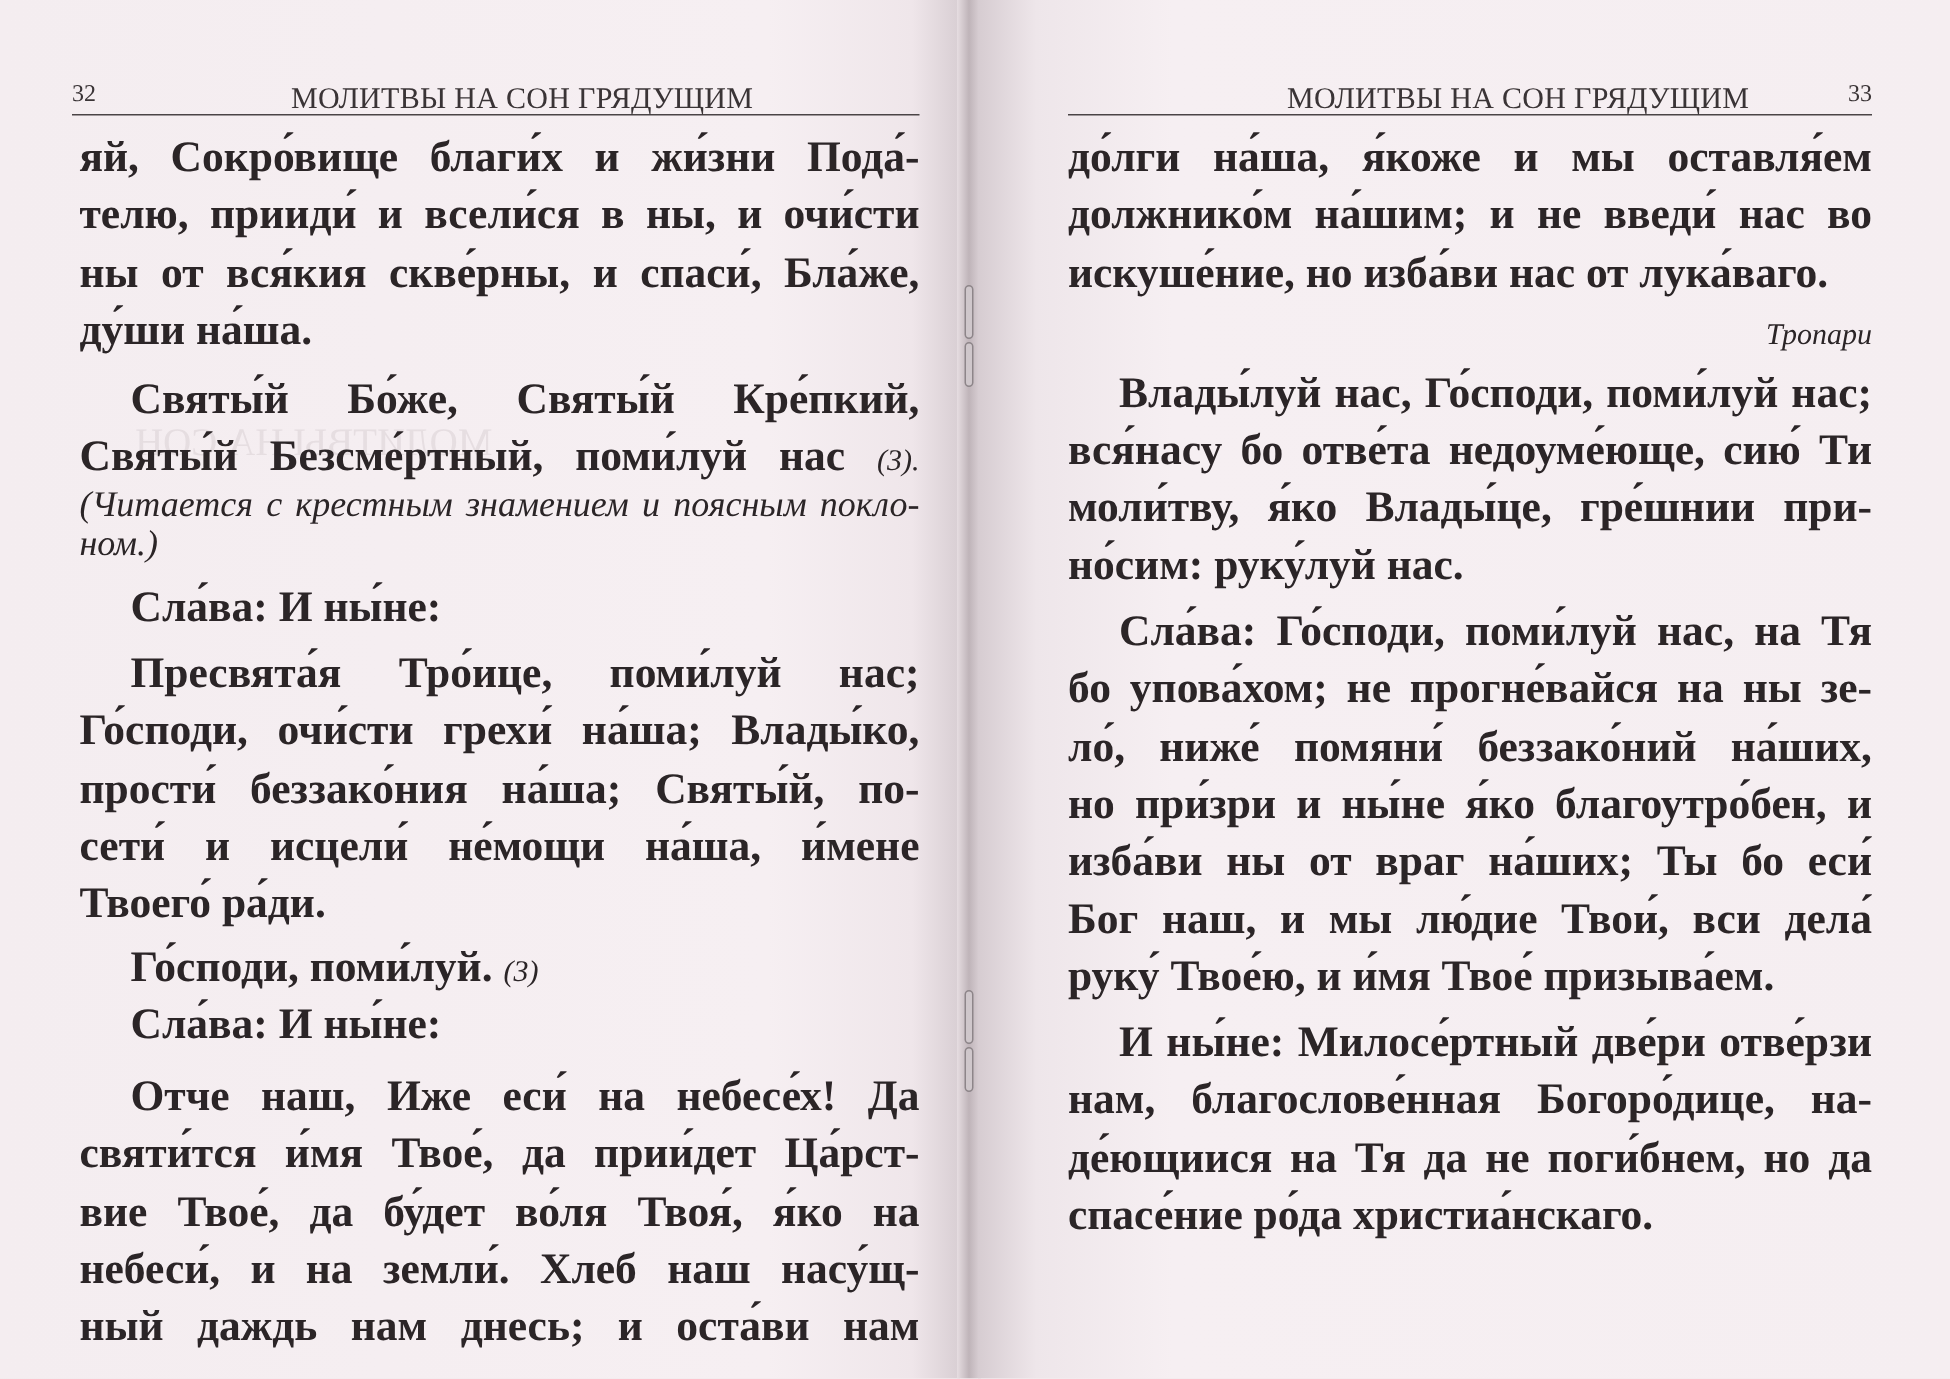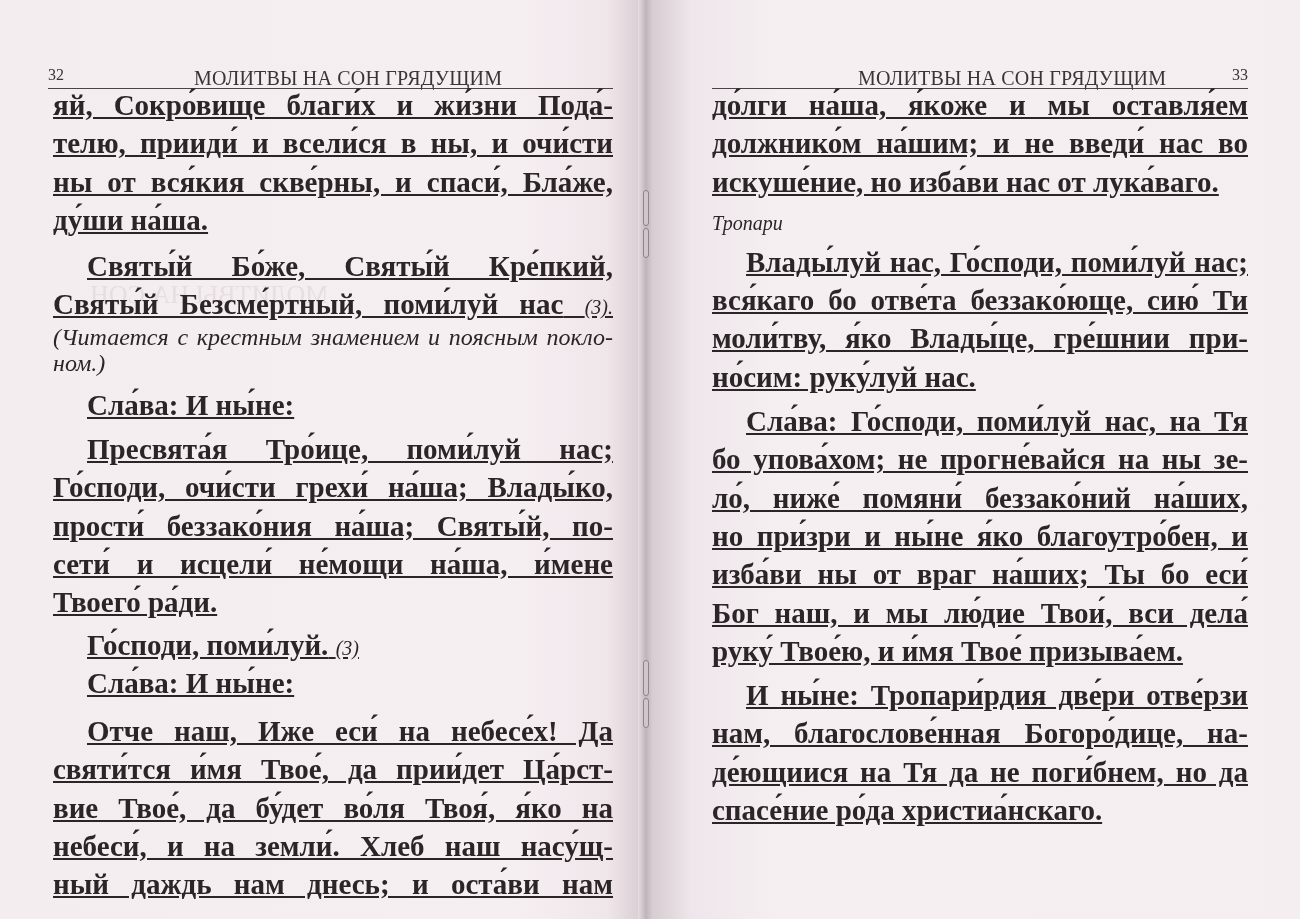--- a/index.html
+++ b/index.html
@@ -17,21 +17,21 @@
   .page.left { left:0; width:640px;
     background:linear-gradient(to right,#f4edf0 0%,#f6eff2 80%,#efe6ea 95%,#d8ced3 100%); }
   .page.right { left:652px; width:648px;
     background:linear-gradient(to right,#d6ccd1 0%,#eee6ea 6%,#f6eff2 20%,#f5eef1 100%); }
   .gutter { position:absolute; left:638px; width:16px; top:0; height:919px;
     background:linear-gradient(to right,#e6dde1,#bfb4b9 50%,#dcd2d7); }
   .staple { position:absolute; left:643px; width:4px; border:1px solid #8d8589;
     border-radius:3px; background:#cfc7cb; }
 
   .header {
-    position:absolute; top:64px; height:24px;
+    position:absolute; top:52px; height:24px;
     border-bottom:1.5px solid #4a4446;
     font-family:"Liberation Serif", serif;
     font-size:15px; color:#3a3436;
   }
   .left .header { left:48px; width:565px; }
   .right .header { left:60px; width:536px; }
   .header .num { position:absolute; top:2px; font-size:16px; }
   .left .header .num { left:0; }
   .right .header .num { right:0; }
   .header .title { position:absolute; top:3px; letter-spacing:0.2px; font-size:20px; }
@@ -41,28 +41,28 @@
   .text {
     position:absolute; top:86px;
     font-family:"Liberation Serif", serif;
     font-weight:bold;
     font-size:29px;
     line-height:38.3px;
     color:#2b2527;
   }
   .left .text { left:53px; width:560px; }
   .right .text { left:60px; width:536px; }
-  .line { display:block; white-space:nowrap; text-align:justify; text-align-last:justify; height:38.3px;text-decoration:underline; }
+  .line { display:block; white-space:nowrap; text-align:justify; text-align-last:justify; height:38.3px; }
   .line.last { text-align-last:left; }
   .line.indent { padding-left:34px; }
   .note { display:block; font-weight:normal; font-style:italic; font-size:24px;
           line-height:26px; white-space:nowrap; text-align:justify; text-align-last:justify; }
   .note.last { text-align-last:left; }
   .ital { font-weight:normal; font-style:italic; font-size:20px; }
-  .subhead { display:block; text-align:left; font-weight:normal; font-style:italic;
+  .subhead { display:block; text-align:right; font-weight:normal; font-style:italic;
              font-size:20px; line-height:40px; height:40px; padding-top:2px; }
 
   .ghost { position:absolute; color:rgba(120,110,115,0.12); font-family:"Liberation Serif",serif;
            font-size:26px; transform:scaleX(-1); white-space:nowrap; pointer-events:none; }
 </style>
 </head>
 <body>
 
 <div class="spread">
 
@@ -116,31 +116,31 @@
     </div>
 
     <div class="text">
       <span class="line">до́лги на́ша, я́коже и мы оставля́ем</span>
       <span class="line">должнико́м на́шим; и не введи́ нас во</span>
       <span class="line last">искуше́ние, но изба́ви нас от лука́ваго.</span>
 
       <span class="subhead">Тропари</span>
 
       <span class="line indent">Влады́луй нас, Го́споди, поми́луй нас;</span>
-      <span class="line">вся́каго бо отве́та беззако́юще, сию́ Ти</span>
+      <span class="line">вся́насу бо отве́та недоуме́юще, сию́ Ти</span>
       <span class="line">моли́тву, я́ко Влады́це, гре́шнии при-</span>
       <span class="line last">но́сим: руку́луй нас.</span>
 
       <span class="line indent" style="margin-top:6px;">Сла́ва: Го́споди, поми́луй нас, на Тя</span>
       <span class="line">бо упова́хом; не прогне́вайся на ны зе-</span>
       <span class="line">ло́, ниже́ помяни́ беззако́ний на́ших,</span>
       <span class="line">но при́зри и ны́не я́ко благоутро́бен, и</span>
       <span class="line">изба́ви ны от враг на́ших; Ты бо еси́</span>
       <span class="line">Бог наш, и мы лю́дие Твои́, вси дела́</span>
       <span class="line last">руку́ Твое́ю, и и́мя Твое́ призыва́ем.</span>
 
-      <span class="line indent" style="margin-top:6px;">И ны́не: Тропари́рдия две́ри отве́рзи</span>
+      <span class="line indent" style="margin-top:6px;">И ны́не: Милосе́ртный две́ри отве́рзи</span>
       <span class="line">нам, благослове́нная Богоро́дице, на-</span>
       <span class="line">де́ющиися на Тя да не поги́бнем, но да</span>
       <span class="line last">спасе́ние ро́да христиа́нскаго.</span>
     </div>
   </div>
 </div>
 
 </body></html>

